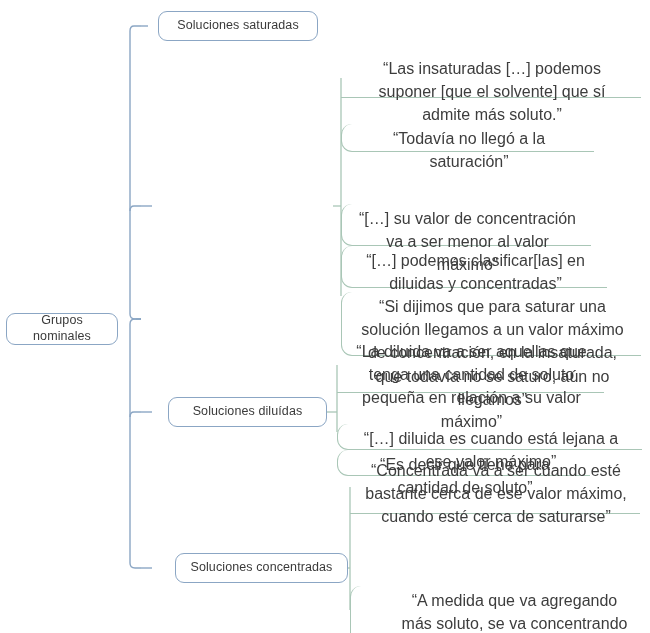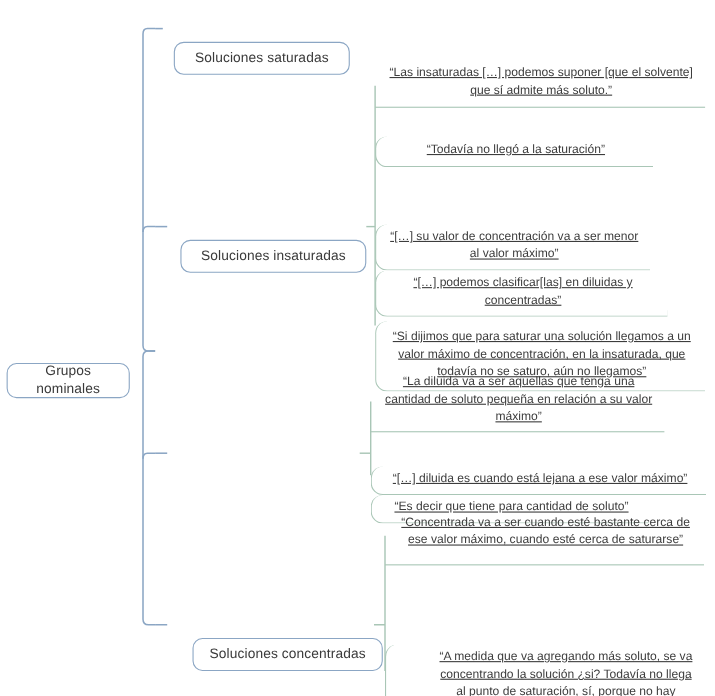--- a/index.html
+++ b/index.html
@@ -50,36 +50,33 @@
     background: #ffffff;
     display: flex;
     align-items: center;
     justify-content: center;
     text-align: center;
     font-size: 12.5px;
     line-height: 1.25;
     color: #3a3a3a;
     letter-spacing: 0.1px;
     padding: 0 9px;
-    margin-top: 27px;
   }
 
   
   .leaf {
     position: absolute;
     box-sizing: border-box;
-    font-size: 11px;
+    font-size: 16px;
     line-height: 1.45;
     color: #3d3d3d;
     text-align: center;
     display: flex;
-    align-items: center;
     justify-content: center;
     padding: 3px 10px 4px 12px;
-    text-decoration: underline;
   }
   .leaf.bracket {
     border-left: 1.2px solid #a9c6b6;
     border-bottom: 1.2px solid #a9c6b6;
     border-top-left-radius: 11px;
     border-bottom-left-radius: 11px;
     margin-top: 30px;
   }
   .leaf.underline-only {
     border-bottom: 1.2px solid #a9c6b6;
@@ -111,32 +108,32 @@
     <path class="trunk-green" d="M 333 206 L 341 206"></path>
     <path class="trunk-green" d="M 341 78 L 341 296"></path>
 
     <path class="trunk-green" d="M 327 412 L 337 412"></path>
     <path class="trunk-green" d="M 337 365 L 337 432"></path>
 
     <path class="trunk-green" d="M 340 568 L 350 568"></path>
     <path class="trunk-green" d="M 350 487 L 350 610"></path>
   </svg>
 
-  <div class="node-box" style="left:6px; top:303px; width:112px; height:32px;">
+  <div class="node-box" style="left:6px; top:313px; width:112px; height:32px;">
     <span>Grupos nominales</span>
   </div>
 
   <div class="node-box" style="left:158px; top:11px; width:160px; height:30px;">
     <span>Soluciones saturadas</span>
   </div>
 
-  <div class="node-box" style="left:164px; top:191px; width:169px; height:30px;">
-    <span>Soluciones insaturadas</span>
+
+  <div class="node-box" style="left:168px; top:397px; width:159px; height:30px;">
+    <span>Soluciones diluídas</span>
   </div>
-
 
   <div class="node-box" style="left:175px; top:553px; width:173px; height:30px;">
     <span>Soluciones concentradas</span>
   </div>
 
   <div class="leaf underline-only" style="left:341px; top:54px; width:300px; height:44px;">
     <span class="leaf-text">“Las insaturadas […] podemos suponer [que el solvente] que sí admite más soluto.”</span>
   </div>
 
   <div class="leaf bracket" style="left:341px; top:94px; width:253px; height:28px;">

